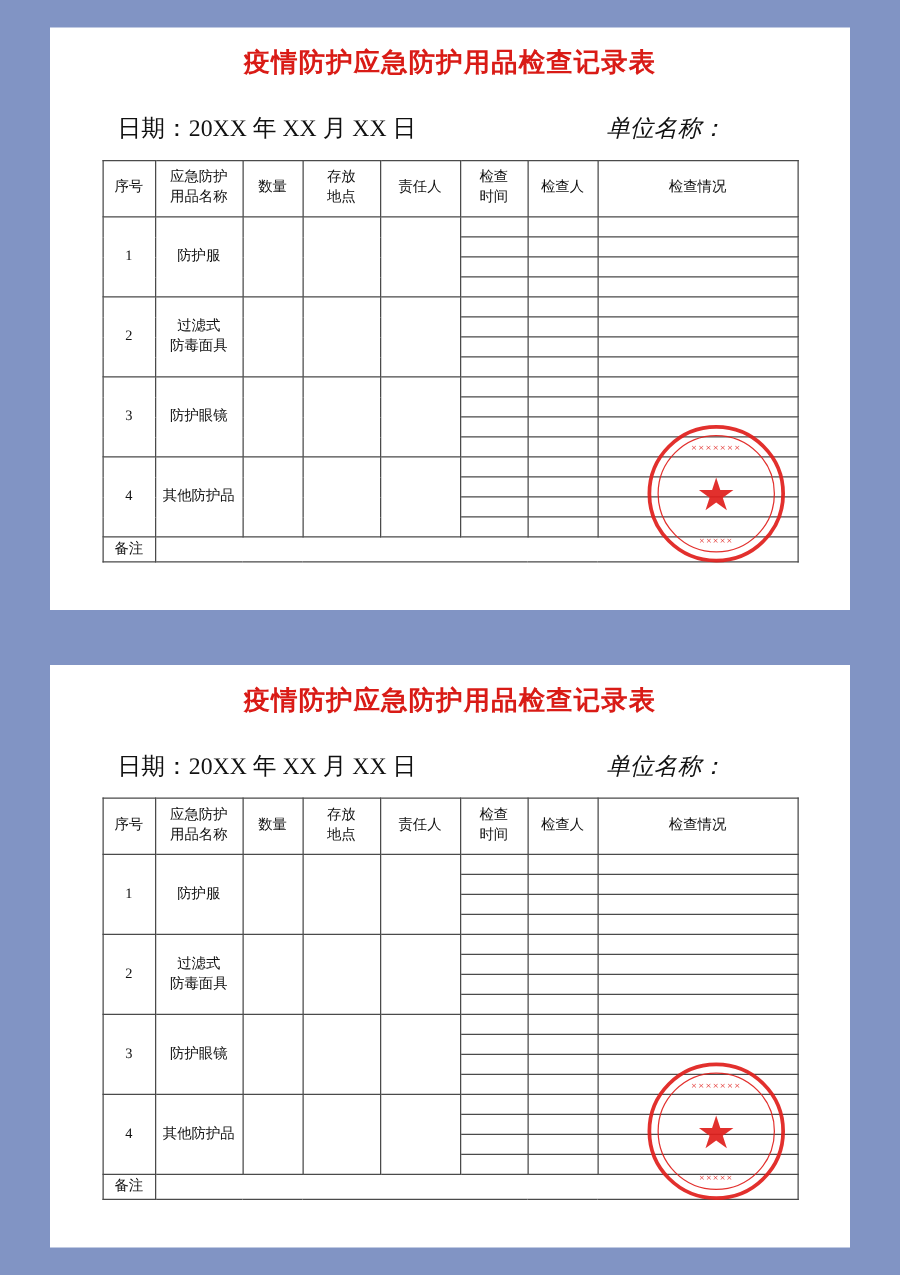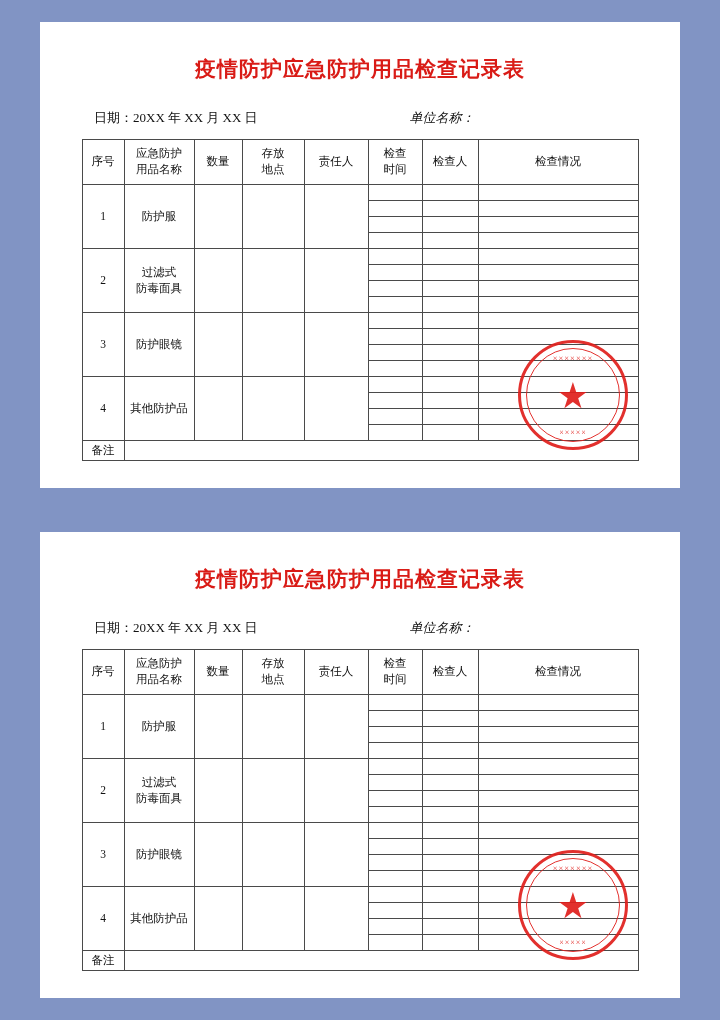--- a/index.html
+++ b/index.html
@@ -21,36 +21,36 @@
     align-items: center;
     justify-content: space-between;
     padding: 22px 0 22px 0;
     box-sizing: border-box;
   }
   .sheet {
     width: 640px;
     height: 466px;
     background: #ffffff;
     box-sizing: border-box;
-    padding: 25px 28px 10px 28px;
+    padding: 6px 28px 10px 28px;
     position: relative;
   }
   .doc-title {
     text-align: center;
     color: #d91b16;
     font-size: 21px;
     font-weight: bold;
     letter-spacing: 1px;
     margin: 8px 0 2px 0;
     font-family: "Liberation Serif", "DejaVu Serif", serif;
   }
   .meta-row {
     display: flex;
     margin: 26px 0 12px 0;
-    font-size: 13px;
+    font-size: 19px;
     color: #111;
   }
   .meta-date {
     margin-left: 26px;
   }
   .meta-unit {
     margin-left: 152px;
     font-style: italic;
   }
   table.rec {

